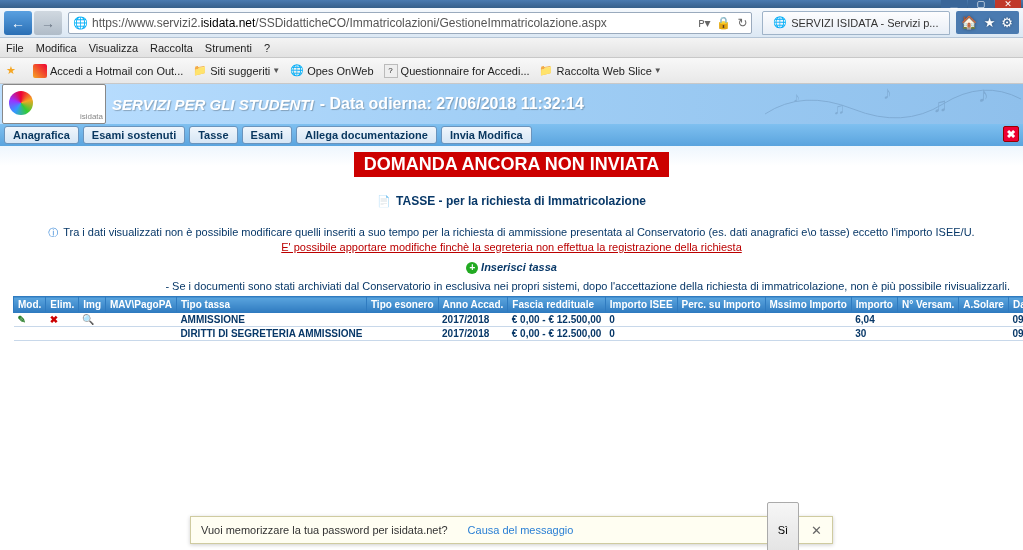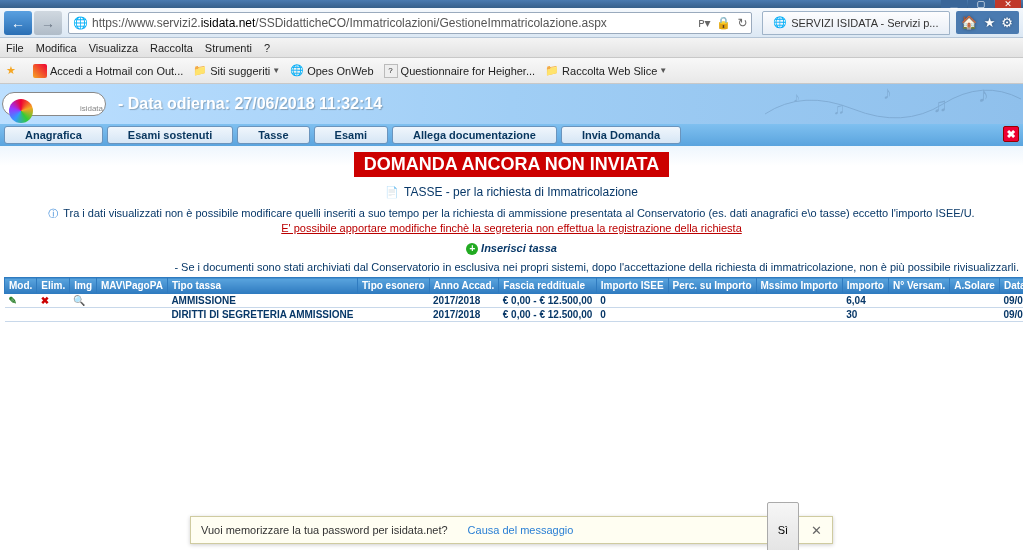--- a/index.html
+++ b/index.html
@@ -35,38 +35,38 @@
   .bookicon { width: 14px; height: 14px; margin-right: 3px; display: inline-block; }
   .bookicon.star { color: #f5a623; }
   .bookicon.hm { background: linear-gradient(45deg,#f5a623,#e03); border-radius: 2px; }
   .bookicon.folder { color: #f5a623; }
   .bookicon.ie { color: #2a7fd4; }
   .bookicon.q { background: #eee; border: 1px solid #bbb; font-size: 8px; text-align: center; line-height: 12px; }
   .dropdown-arrow { color: #555; font-size: 8px; margin-left: 2px; }
 
   
   .apphdr { height: 40px; background: linear-gradient(to right, #bcdfff 0%, #a0cef5 50%, #8fc0ec 100%); position: relative; display: flex; align-items: center; padding: 0 0 0 0; overflow: hidden; }
-  .logo { width: 104px; height: 24px; background: #fff; border: 1px solid #888; border-radius: 12px; margin: 0 6px 0 2px; position: relative; font-size: 8px; color: #888; display: flex; align-items: flex-end; justify-content: flex-end; padding: 2px; }
+  .logo { width: 104px; height: 40px; background: #fff; border: 1px solid #888; border-radius: 2px; margin: 0 6px 0 2px; position: relative; font-size: 8px; color: #888; display: flex; align-items: flex-end; justify-content: flex-end; padding: 2px; }
   .logo::before { content: ""; position: absolute; left: 6px; top: 6px; width: 24px; height: 24px; border-radius: 50%; background: conic-gradient(#e03,#f5a623,#3c3,#39f,#93f,#e03); }
   .apptitle { color: #fff; font-weight: bold; font-style: italic; font-size: 15px; text-shadow: 1px 1px 1px rgba(0,0,0,.25); }
   .appdate { color: #fff; font-weight: bold; font-size: 16px; margin-left: 6px; text-shadow: 1px 1px 1px rgba(0,0,0,.25); }
   .musicbg { position: absolute; right: 0; top: 0; height: 40px; width: 260px; opacity: .35; }
 
   
   .apptabs { height: 22px; background: linear-gradient(to bottom, #7fc0f0, #5aa4de); display: flex; align-items: flex-start; padding: 2px 4px 0 4px; gap: 4px; position: relative; }
-  .apptab { background: linear-gradient(to bottom, #f0f6fc, #d6e6f5); border: 1px solid #6a94bd; border-radius: 3px; padding: 2px 20px; font-size: 11px; font-weight: bold; color: #08365e; cursor: pointer; }
+  .apptab { background: linear-gradient(to bottom, #f0f6fc, #d6e6f5); border: 1px solid #6a94bd; border-radius: 3px; padding: 2px 8px; font-size: 11px; font-weight: bold; color: #08365e; cursor: pointer; }
   .redx { position: absolute; right: 4px; top: 2px; width: 16px; height: 16px; background: #e03; color: #fff; border: 1px solid #900; border-radius: 2px; font-size: 11px; font-weight: bold; text-align: center; line-height: 14px; }
 
   
-  .content { padding: 6px 4px; background: linear-gradient(to bottom, #eef6fd 0%, #fff 20px); height: 370px; }
+  .content { padding: 6px 13px; background: linear-gradient(to bottom, #eef6fd 0%, #fff 20px); height: 370px; }
   .centerblock { text-align: center; }
   .bigred { display: inline-block; background: #c00; color: #fff; font-weight: bold; font-size: 18px; padding: 2px 10px; font-family: Arial; }
-  .subtitle { margin-top: 8px; font-weight: normal; color: #083868; font-size: 12px; }
+  .subtitle { margin-top: 17px; font-weight: bold; color: #083868; font-size: 12px; }
   .subtitle .docicon { color: #d08; font-size: 11px; margin-right: 2px; }
-  .info1 { color: #083868; font-size: 11px; margin-top: 8px; }
+  .info1 { color: #083868; font-size: 11px; margin-top: 18px; }
   .info1 .ii { color: #2a7fd4; font-size: 10px; margin-right: 2px; }
   .info2 { color: #b00; font-size: 11px; margin-top: 1px; text-decoration: underline; }
   .insertlink { margin-top: 8px; color: #083868; font-weight: bold; font-size: 11px; font-style: italic; }
   .insertlink .plus { width: 12px; height: 12px; background: #2a2; border-radius: 50%; display: inline-block; color: #fff; font-size: 10px; line-height: 12px; text-align: center; margin-right: 3px; vertical-align: middle; }
   .note { color: #083868; font-size: 11px; margin: 6px 0 4px 4px; text-align: right; }
 
   
   table.grid { width: 100%; border-collapse: collapse; font-size: 10px; }
   table.grid th { background: linear-gradient(to bottom, #5aa4de, #2f7bc0); color: #fff; font-weight: bold; padding: 2px 4px; border: 1px solid #2f7bc0; text-align: left; white-space: nowrap; }
   table.grid td { background: #fff; border-bottom: 1px solid #c8d8ea; padding: 1px 4px; color: #083868; white-space: nowrap; }
@@ -140,51 +140,52 @@
       <span class="bookicon folder">📁</span>
       <span>Siti suggeriti</span>
       <span class="dropdown-arrow">▼</span>
     </span>
   <span class="bookitem">
       <span class="bookicon ie">🌐</span>
       <span>Opes OnWeb</span>
     </span>
   <span class="bookitem">
       <span class="bookicon q">?</span>
-      <span>Questionnaire for Heigher...</span>
+      <span>Questionnaire for Accedi...</span>
     </span>
   <span class="bookitem">
       <span class="bookicon folder">📁</span>
       <span>Raccolta Web Slice</span>
       <span class="dropdown-arrow">▼</span>
     </span>
 </div>
 
 <div class="apphdr">
   <div class="logo">
       <span>isidata</span>
     </div>
+  <span class="apptitle">SERVIZI PER GLI STUDENTI</span>
   <span class="appdate">- Data odierna: 27/06/2018 11:32:14</span>
   <svg class="musicbg" viewBox="0 0 260 40">
       <path d="M2 30 Q40 5 90 25 T180 20 T258 15" stroke="#5a7fa5" fill="none" stroke-width="1"></path>
       <text x="30" y="18" font-size="14" fill="#5a7fa5">♪</text>
       <text x="70" y="30" font-size="16" fill="#5a7fa5">♫</text>
       <text x="120" y="15" font-size="18" fill="#5a7fa5">♪</text>
       <text x="170" y="28" font-size="20" fill="#5a7fa5">♫</text>
       <text x="215" y="18" font-size="22" fill="#5a7fa5">♪</text>
     </svg>
 </div>
 
 <div class="apptabs">
   <div class="apptab">Anagrafica</div>
   <div class="apptab">Esami sostenuti</div>
   <div class="apptab">Tasse</div>
   <div class="apptab">Esami</div>
   <div class="apptab">Allega documentazione</div>
-  <div class="apptab">Invia Domanda</div>
+  <div class="apptab">Invia Modifica</div>
   <div class="redx">✖</div>
 </div>
 
 <div class="content">
   <div class="centerblock">
     <div class="bigred">DOMANDA ANCORA NON INVIATA</div>
     <div class="subtitle"><span class="docicon">📄</span> <span>TASSE - per la richiesta di Immatricolazione</span></div>
     <div class="info1"><span class="ii">ⓘ</span> <span>Tra i dati visualizzati non è possibile modificare quelli inseriti a suo tempo per la richiesta di ammissione presentata al Conservatorio (es. dati anagrafici e\o tasse) eccetto l'importo ISEE/U.</span></div>
     <div class="info2">E' possibile apportare modifiche finchè la segreteria non effettua la registrazione della richiesta</div>
     <div class="insertlink"><span class="plus">+</span><span>Inserisci tassa</span></div>

